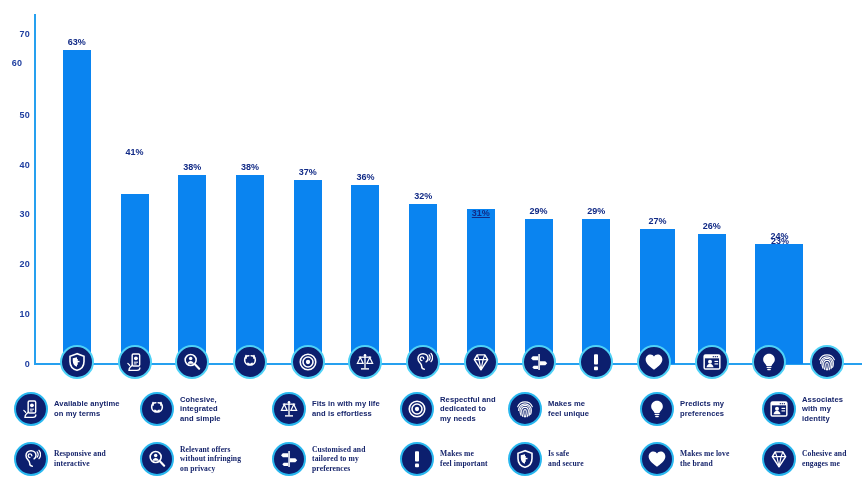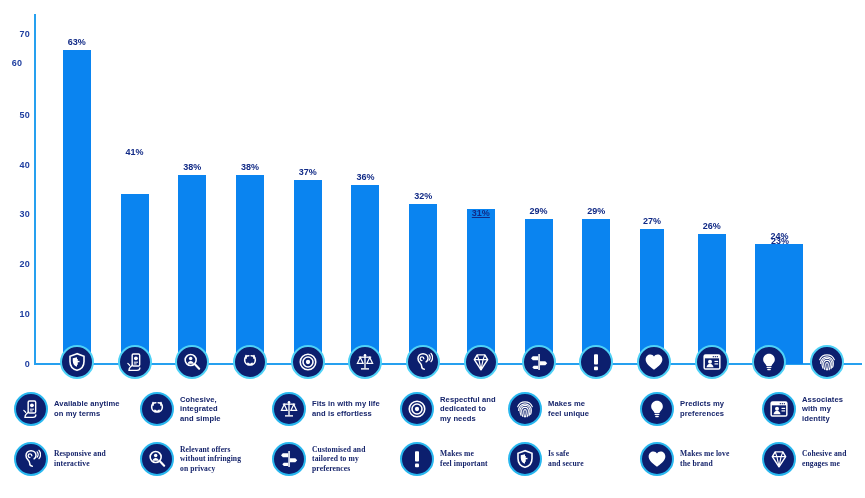--- a/index.html
+++ b/index.html
@@ -128,21 +128,21 @@
           <div class="bar-value" style="bottom: 146px; text-decoration: underline;">31%</div>
         </div>
         <div class="bar-group" style="left: 524.571px; width: 28px; bottom: 28px; height: 144.586px;">
           <div class="bar" style="height: 100%; background: rgb(10, 132, 240);"></div>
           <div class="bar-value" style="bottom: 147.586px;">29%</div>
         </div>
         <div class="bar-group" style="left: 582.286px; width: 28px; bottom: 28px; height: 144.586px;">
           <div class="bar" style="height: 100%; background: rgb(10, 132, 240);"></div>
           <div class="bar-value" style="bottom: 147.586px;">29%</div>
         </div>
-        <div class="bar-group" style="left: 640px; width: 24px; bottom: 28px; height: 134.614px;">
+        <div class="bar-group" style="left: 640px; width: 35px; bottom: 28px; height: 134.614px;">
           <div class="bar" style="height: 100%; background: rgb(10, 132, 240);"></div>
           <div class="bar-value" style="bottom: 137.614px;">27%</div>
         </div>
         <div class="bar-group" style="left: 697.714px; width: 28px; bottom: 28px; height: 129.629px;">
           <div class="bar" style="height: 100%; background: rgb(10, 132, 240);"></div>
           <div class="bar-value" style="bottom: 132.629px;">26%</div>
         </div>
         <div class="bar-group" style="left: 755.429px; width: 48px; bottom: 28px; height: 119.657px;">
           <div class="bar" style="height: 100%; background: rgb(10, 132, 240);"></div>
           <div class="bar-value" style="bottom: 122.657px;">24%</div>

